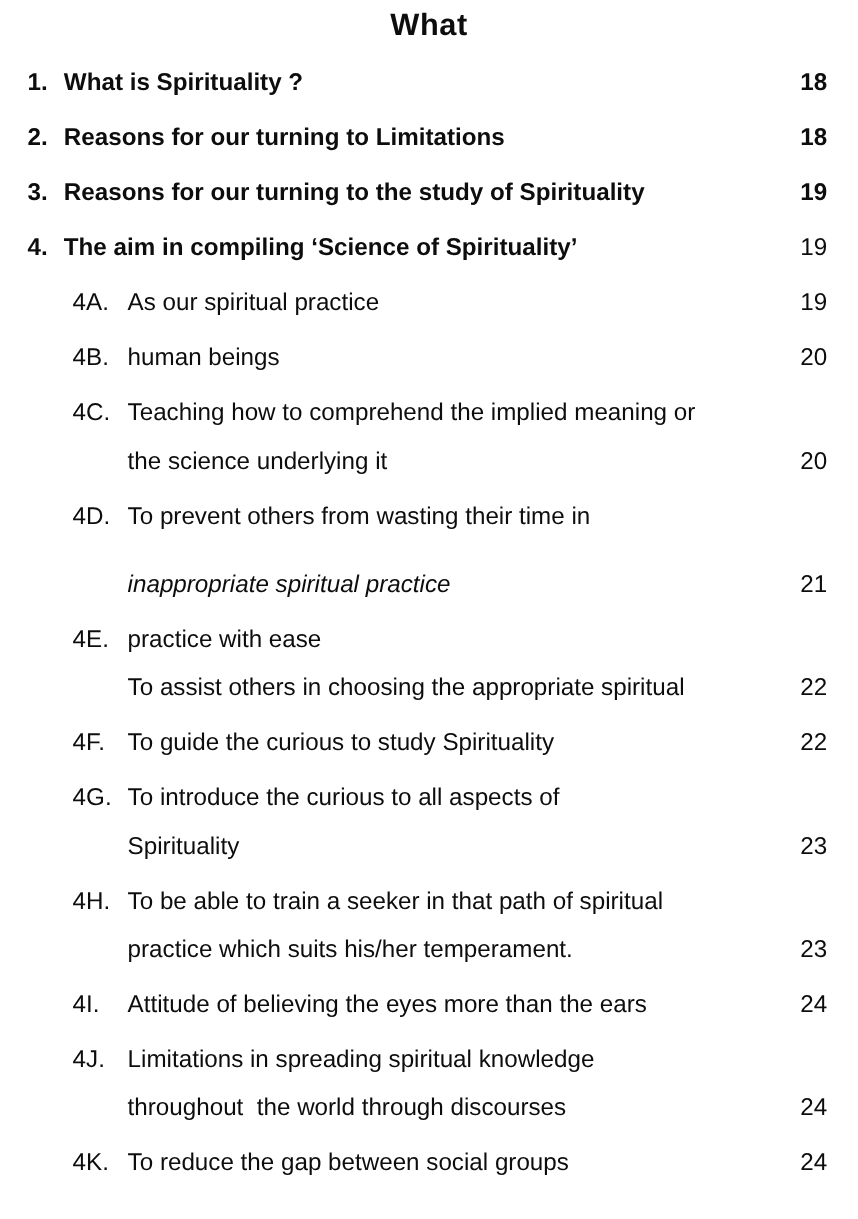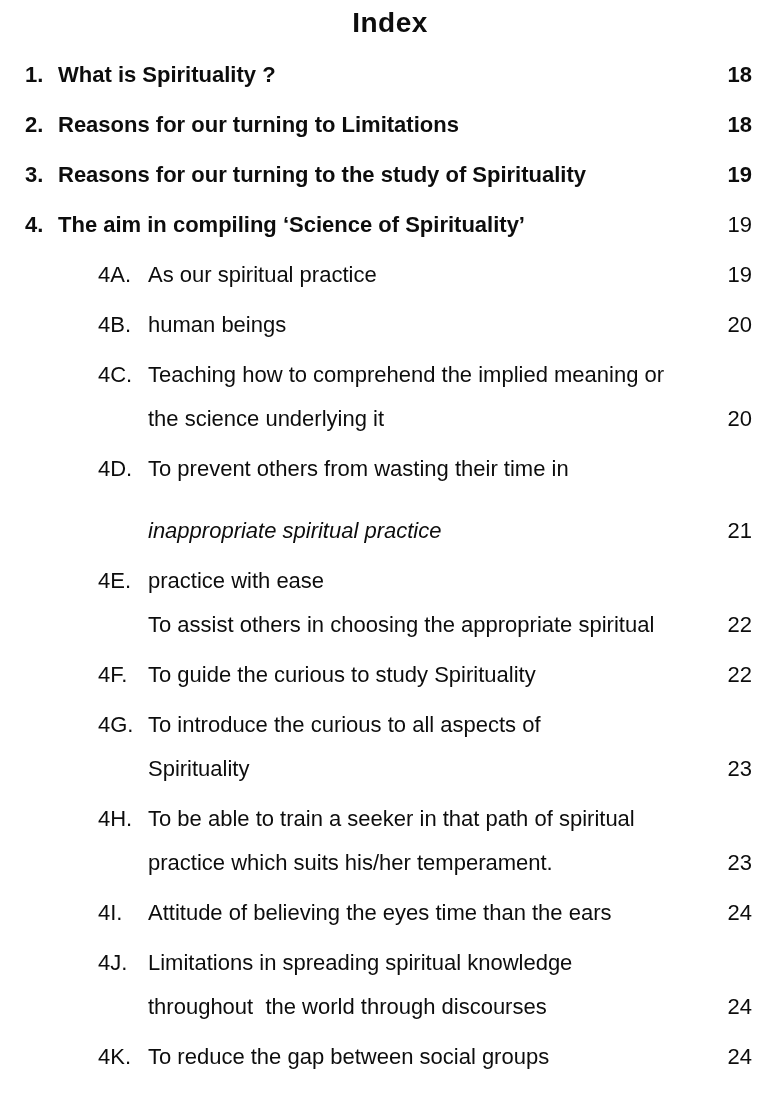--- a/index.html
+++ b/index.html
@@ -31,21 +31,21 @@
   .entry {
     display: flex;
     margin-bottom: 24px;
     font-size: 22px;
   }
   .entry.main {
     padding-left: 25px;
     font-weight: bold;
   }
   .entry.sub {
-    padding-left: 98px;
+    padding-left: 66px;
     font-weight: normal;
   }
   .num {
     flex: 0 0 auto;
     align-self: flex-start;
     line-height: 26px;
   }
   .main .num { width: 33px; }
   .sub  .num { width: 50px; }
   .lines {
@@ -65,21 +65,21 @@
     text-align: right;
     padding-left: 8px;
     line-height: 26px;
     font-weight: bold;
   }
   .page.regular { font-weight: normal; }
 </style>
 </head>
 <body>
 
-<h1 class="doc-title">Index</h1>
+<h1 class="doc-title">What</h1>
 
 <div class="toc">
 
   <div class="entry main">
     <div class="num">1.</div>
     <div class="lines">
       <div class="line">What is Spirituality ?</div>
     </div>
     <div class="page">18</div>
   </div>
@@ -173,21 +173,21 @@
     <div class="lines">
       <div class="line">To be able to train a seeker in that path of spiritual</div>
       <div class="line">practice which suits his/her temperament.</div>
     </div>
     <div class="page regular">23</div>
   </div>
 
   <div class="entry sub">
     <div class="num">4I.</div>
     <div class="lines">
-      <div class="line">Attitude of believing the eyes time than the ears</div>
+      <div class="line">Attitude of believing the eyes more than the ears</div>
     </div>
     <div class="page regular">24</div>
   </div>
 
   <div class="entry sub">
     <div class="num">4J.</div>
     <div class="lines">
       <div class="line">Limitations in spreading spiritual knowledge</div>
       <div class="line">throughout  the world through discourses</div>
     </div>

